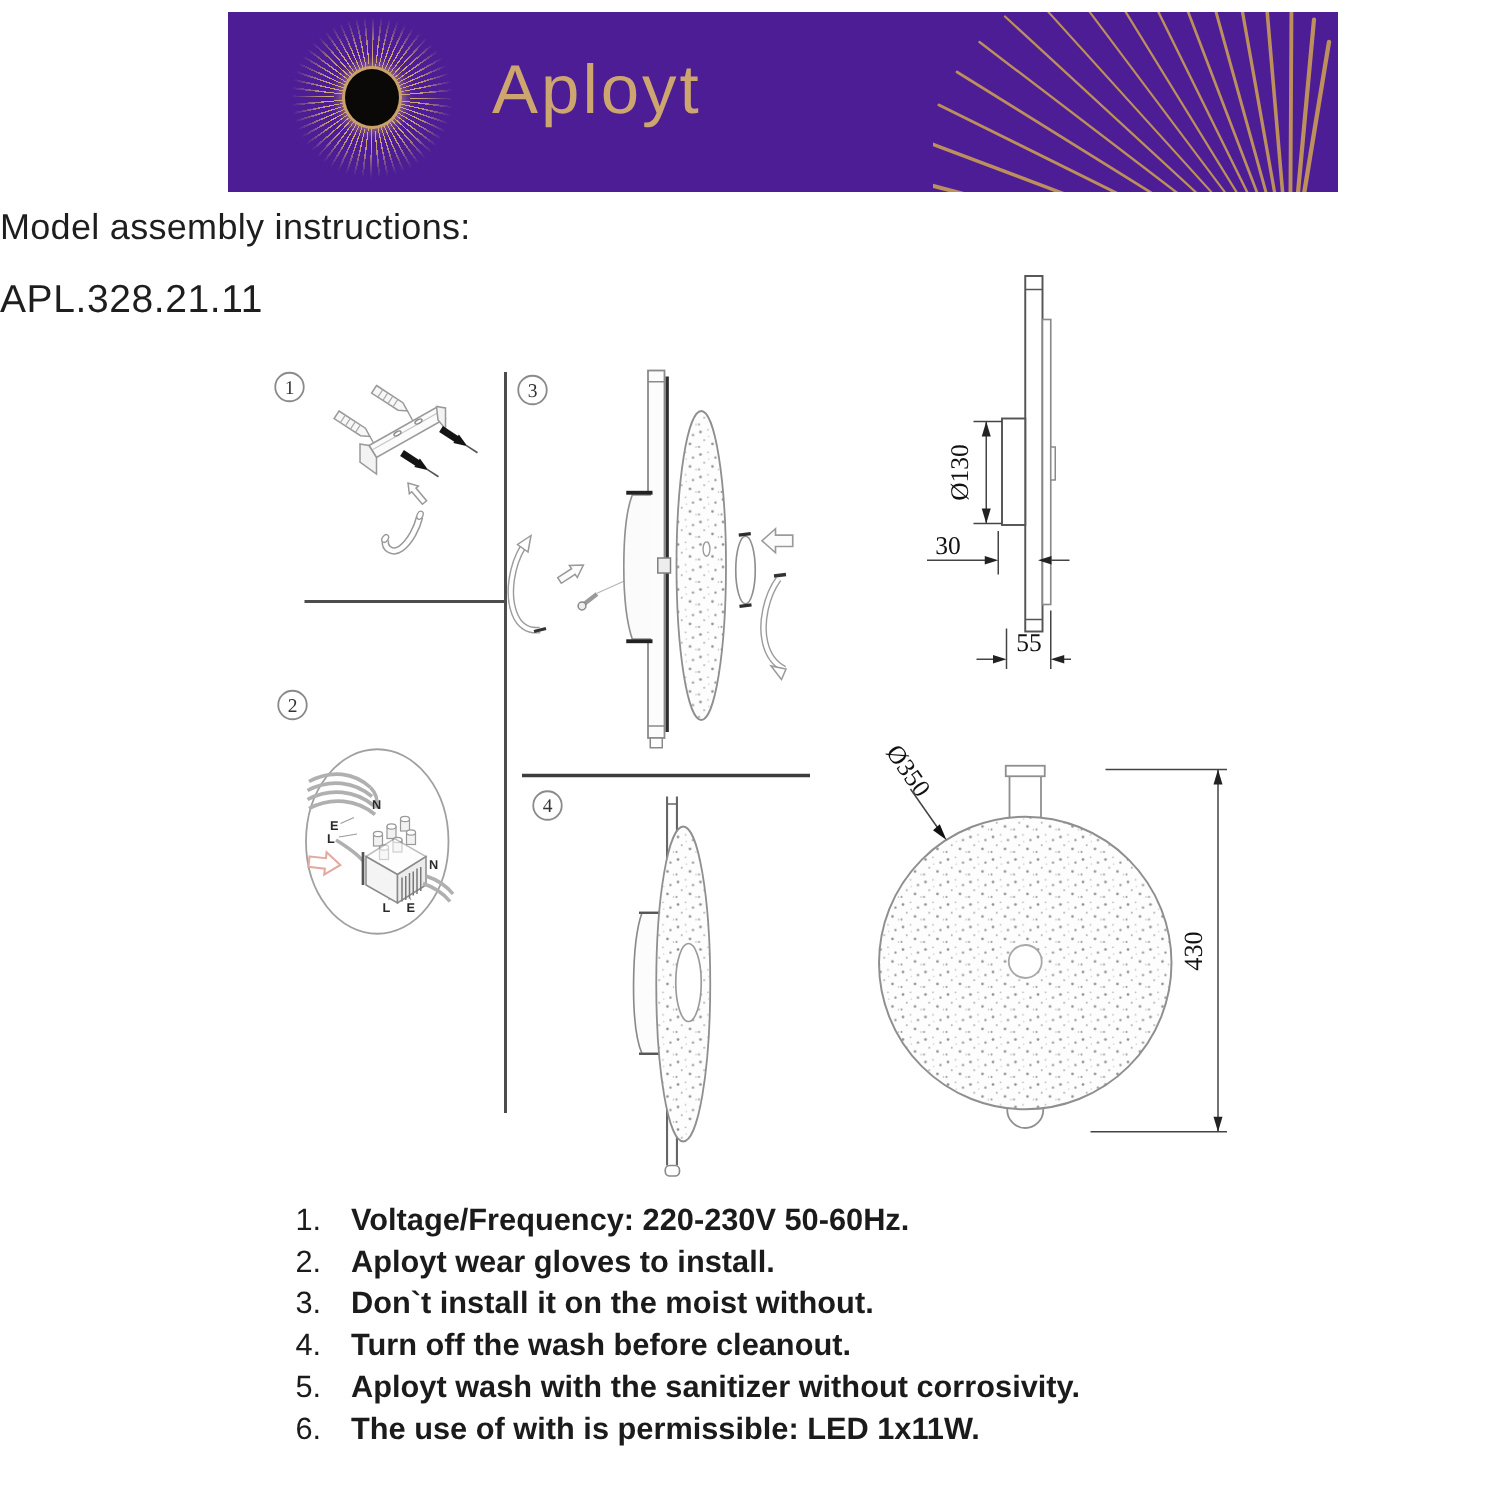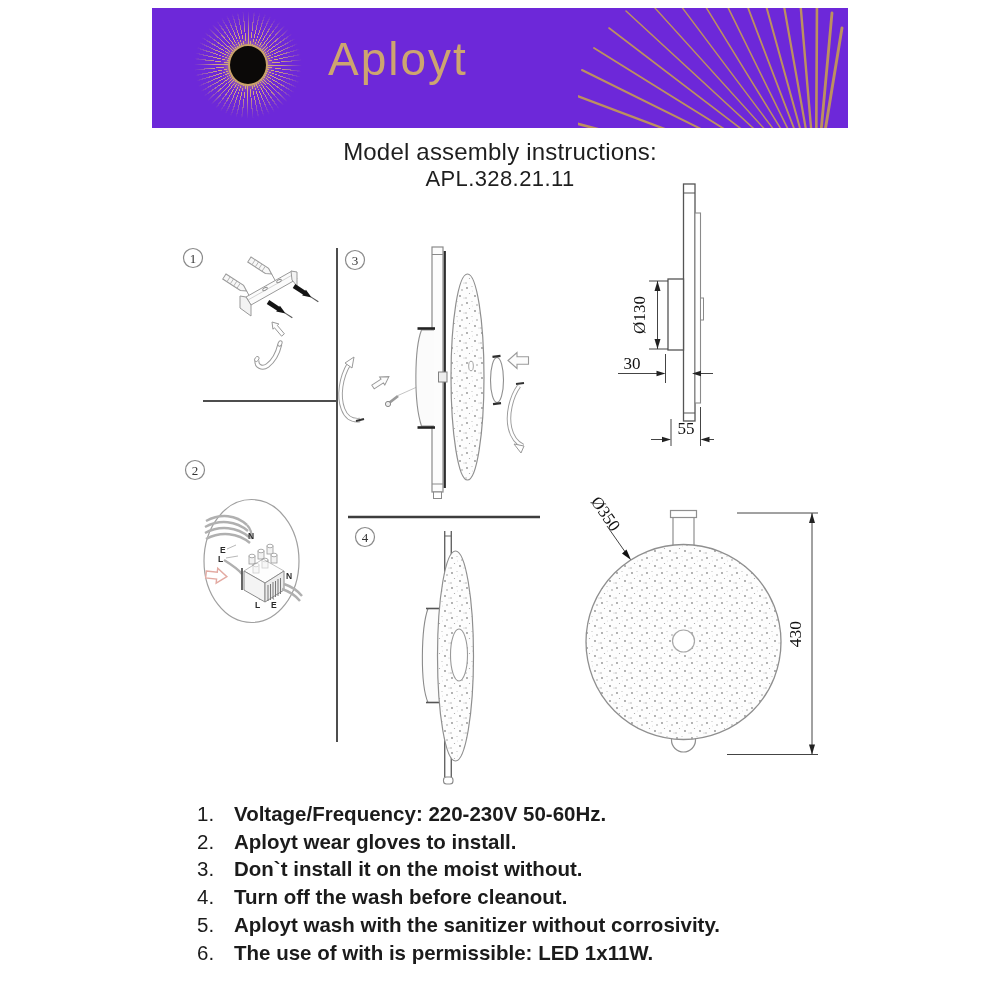--- a/index.html
+++ b/index.html
@@ -3,44 +3,44 @@
 <meta charset="utf-8">
 <style>
   html,body{margin:0;padding:0;background:#e9e9e9;}
   .page{
     position:relative;width:1000px;height:1000px;background:#ffffff;
     font-family:"Liberation Sans",sans-serif;overflow:hidden;margin:0 auto;
   }
   
   .banner{
     position:absolute;left:152px;top:8px;width:696px;height:120px;
-    background:#6d28d9;overflow:hidden;
+    background:#4c1d95;overflow:hidden;padding-left:44px;
   }
   .sunburst{position:absolute;left:41px;top:2px;width:110px;height:110px;}
   .rays{
     position:absolute;inset:0;border-radius:50%;
     background:repeating-conic-gradient(rgba(216,174,118,.95) 0 1.5deg, rgba(216,174,118,0) 1.5deg 6deg);
     -webkit-mask-image:radial-gradient(circle, rgba(0,0,0,0) 0 16px, #000 19px 30px, rgba(0,0,0,.8) 36px, rgba(0,0,0,.35) 45px, rgba(0,0,0,0) 54px);
     mask-image:radial-gradient(circle, rgba(0,0,0,0) 0 16px, #000 19px 30px, rgba(0,0,0,.8) 36px, rgba(0,0,0,.35) 45px, rgba(0,0,0,0) 54px);
   }
   .hub{
     position:absolute;left:50%;top:50%;width:36px;height:38px;
     transform:translate(-50%,-50%);
     background:#0b0908;border:2px solid #c9a26a;border-radius:50%;
     box-shadow:0 0 7px 2px rgba(214,174,114,.6);
   }
   .logo-text{
     position:absolute;left:176px;top:24px;
     font-size:46px;font-weight:400;letter-spacing:2px;color:#cda56f;
   }
   .fan{position:absolute;right:0;top:0;}
   
-  .title-block{position:absolute;left:0;top:138px;width:1000px;text-align:center;color:#1e1e1e;}
+  .title-block{position:absolute;left:0;top:138px;width:1000px;text-align:left;color:#1e1e1e;}
   .title-line1{font-size:24px;letter-spacing:.2px;}
-  .title-line2{font-size:22px;margin-top:0;letter-spacing:.4px;}
+  .title-line2{font-size:26px;margin-top:18px;letter-spacing:.4px;}
   
   .diagram{position:absolute;left:0;top:0;}
   
   .instructions{position:absolute;left:197px;top:800px;width:680px;color:#1b1b1b;}
   .instr-row{display:flex;line-height:27.7px;font-size:20.5px;}
   .instr-num{width:37px;flex:0 0 37px;}
   .instr-text{flex:1;font-weight:bold;}
 </style>
 </head>
 <body>

